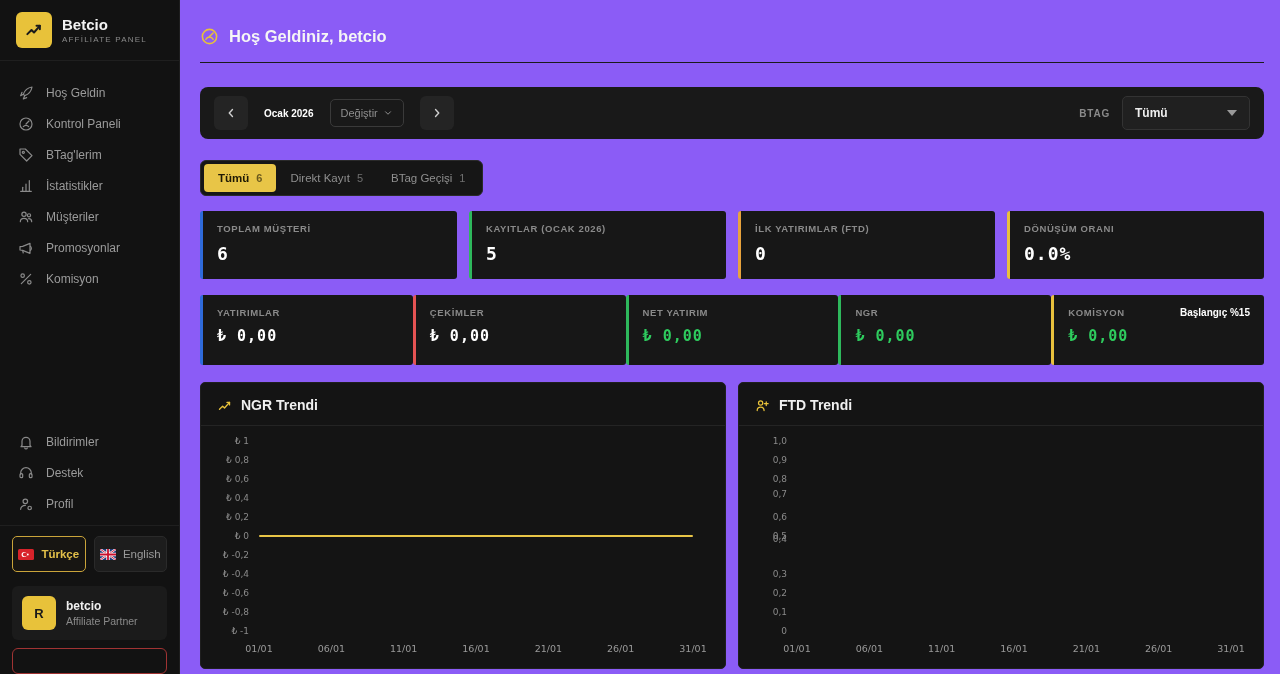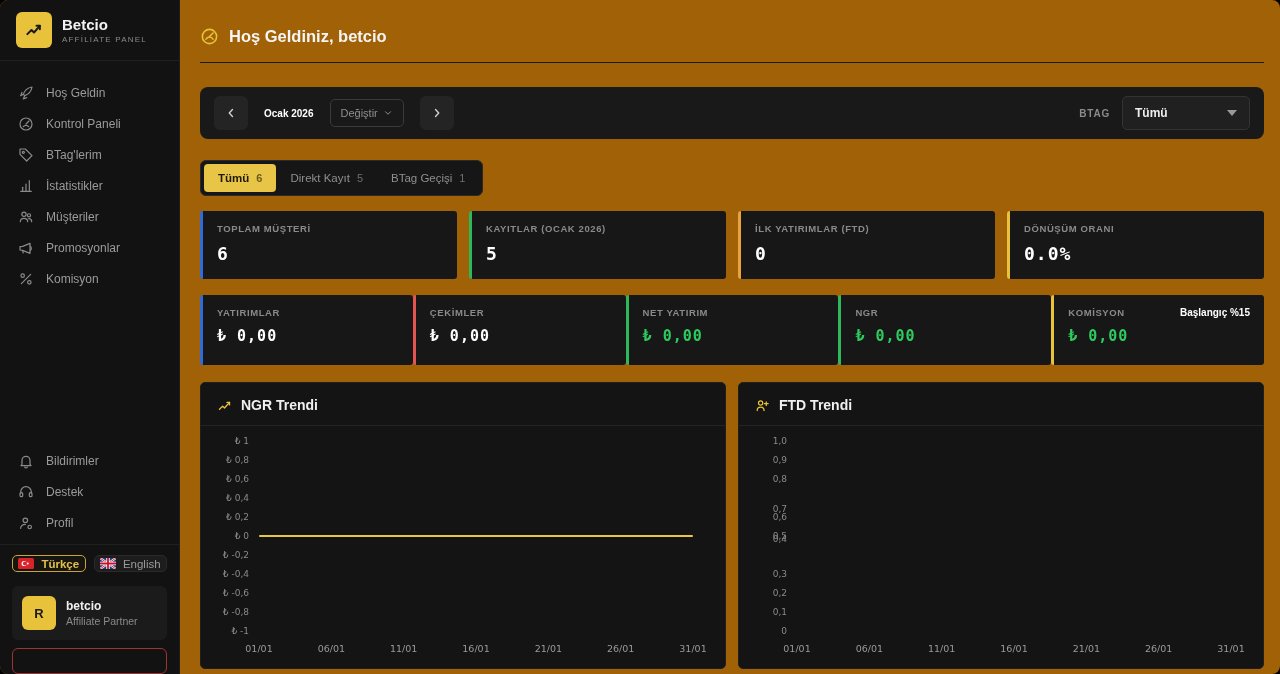--- a/index.html
+++ b/index.html
@@ -1,36 +1,36 @@
 <!DOCTYPE html>
 <html><head>
 <meta charset="utf-8">
 <style>
   * { margin:0; padding:0; box-sizing:border-box; }
   html,body { background:#000; }
   body { font-family:"Liberation Sans", sans-serif; }
-  .app { width:1280px; height:674px; display:flex; background:#a16207; overflow:hidden;border-radius:8px; }
+  .app { width:1280px; height:674px; display:flex; background:#8b5cf6; overflow:hidden; }
 
   
   .sidebar { width:180px; min-width:180px; background:#121212; border-right:1px solid #1e1e1e;
              display:flex; flex-direction:column; overflow:hidden; }
   .logo-block { display:flex; align-items:center; gap:10px; padding:12px 16px 12px 16px; }
   .logo-box { width:36px; height:36px; background:#e8c23a; border-radius:6px; display:flex;
               align-items:center; justify-content:center; color:#1a1a1a; }
   .brand-name { font-size:15px; font-weight:bold; color:#f2f2f2; line-height:17px; }
   .brand-sub { font-size:8px; color:#8a8a8a; letter-spacing:1.2px; margin-top:2px; }
   .side-divider { border-top:1px solid #1f1f1f; margin:0 0 8px 0; }
   .nav { padding-top:8px; }
   .nav-item { display:flex; align-items:center; gap:12px; height:31px; padding:0 18px;
               color:#9b9b9b; font-size:12px; font-weight:500; cursor:pointer; }
   .nav-item .ni { width:16px; height:16px; color:#8a8a8a; flex:none; display:flex; align-items:center; }
   .nav-item svg { width:16px; height:16px; }
   .spacer { flex:1; }
   .lang-row { display:flex; gap:8px; padding:10px 12px 8px 12px; margin-top:6px; border-top:1px solid #1f1f1f; }
-  .lang-btn { flex:1; height:17px; display:flex; align-items:center; justify-content:center; gap:7px;
+  .lang-btn { flex:1; height:36px; display:flex; align-items:center; justify-content:center; gap:7px;
               border-radius:5px; font-size:11.5px; cursor:pointer; }
   .lang-btn.active { border:1px solid #caa43a; color:#e3c049; background:#171512; font-weight:bold; }
   .lang-btn.inactive { border:1px solid #2a2a2a; color:#9a9a9a; background:#1d1d1d; }
   .user-card { margin:6px 12px 0 12px; background:#1b1b1b; border-radius:6px; padding:10px 10px;
                display:flex; align-items:center; gap:10px; }
   .avatar { width:34px; height:34px; background:#e8c23a; border-radius:6px; color:#1a1a1a;
             font-weight:bold; font-size:13px; display:flex; align-items:center; justify-content:center; }
   .user-name { font-size:12px; font-weight:bold; color:#f0f0f0; }
   .user-role { font-size:10.5px; color:#8a8a8a; margin-top:2px; }
   .logout-frag { margin:8px 12px 0 12px; height:26px; border:1px solid #a03333; border-radius:6px; }
@@ -392,21 +392,21 @@
                 <path d="M3.5 20c0-3.4 2.6-5.4 5.5-5.4s5.5 2 5.5 5.4"></path>
                 <path d="M18 6v6M15 9h6"></path>
               </svg>
           </span>
           <span class="chart-title">FTD Trendi</span>
         </div>
         <div class="chart-body">
             <div class="ytick" style="top: 15px;">1,0</div>
             <div class="ytick" style="top: 34px;">0,9</div>
             <div class="ytick" style="top: 53px;">0,8</div>
-            <div class="ytick" style="top: 83px;">0,7</div>
+            <div class="ytick" style="top: 68px;">0,7</div>
             <div class="ytick" style="top: 91px;">0,6</div>
             <div class="ytick" style="top: 110px;">0,5</div>
             <div class="ytick" style="top: 113px;">0,4</div>
             <div class="ytick" style="top: 148px;">0,3</div>
             <div class="ytick" style="top: 167px;">0,2</div>
             <div class="ytick" style="top: 186px;">0,1</div>
             <div class="ytick" style="top: 205px;">0</div>
             <div class="xtick" style="left: 58px; top: 217px;">01/01</div>
             <div class="xtick" style="left: 130.333px; top: 217px;">06/01</div>
             <div class="xtick" style="left: 202.667px; top: 217px;">11/01</div>

